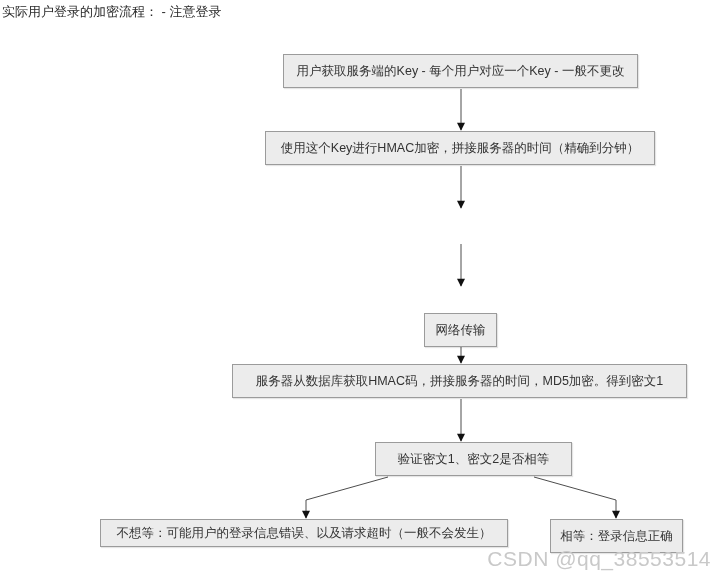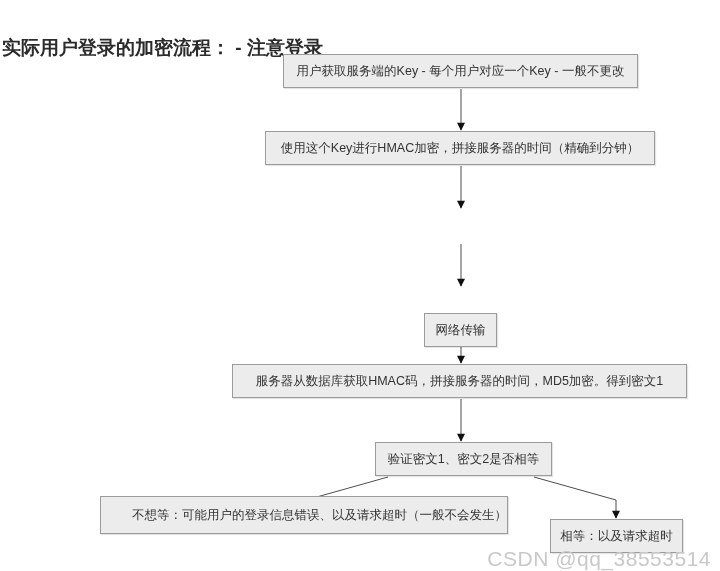--- a/index.html
+++ b/index.html
@@ -11,25 +11,24 @@
     position: relative;
     width: 720px;
     height: 571px;
     background: var(--bg, #ffffff);
     overflow: hidden;
   }
   .page-title {
     position: absolute;
     left: 2px;
     top: 3px;
-    font-size: 19px;
-    font-weight: bold;
+    font-size: 13px;
+    font-weight: normal;
     color: var(--title-text, #2b2b2b);
     white-space: nowrap;
-    margin-top: 32px;
   }
   .edges-layer {
     position: absolute;
     left: 0; top: 0;
     width: 720px; height: 571px;
     z-index: 1;
   }
   .node {
     position: absolute;
     box-sizing: border-box;
@@ -87,25 +86,25 @@
   </div>
   <div class="node" style="left: 283px; top: 54px; width: 355px; height: 34px;">
     <span class="node-label">用户获取服务端的Key - 每个用户对应一个Key - 一般不更改</span>
   </div>
   <div class="node" style="left: 424px; top: 287px; width: 73px; height: 34px; margin-top: 26px;">
     <span class="node-label">网络传输</span>
   </div>
   <div class="node" style="left: 232px; top: 364px; width: 455px; height: 34px;">
     <span class="node-label">服务器从数据库获取HMAC码，拼接服务器的时间，MD5加密。得到密文1</span>
   </div>
-  <div class="node" style="left: 375px; top: 442px; width: 177px; height: 34px;">
+  <div class="node" style="left: 375px; top: 442px; width: 197px; height: 34px;">
     <span class="node-label">验证密文1、密文2是否相等</span>
   </div>
-  <div class="node" style="left: 100px; top: 496px; width: 408px; height: 38px; justify-content: flex-end;">
+  <div class="node" style="left: 100px; top: 519px; width: 408px; height: 28px;">
     <span class="node-label">不想等：可能用户的登录信息错误、以及请求超时（一般不会发生）</span>
   </div>
   <div class="node" style="left: 550px; top: 519px; width: 133px; height: 34px;">
-    <span class="node-label">相等：以及请求超时</span>
+    <span class="node-label">相等：登录信息正确</span>
   </div>
 
   <div class="watermark">CSDN @qq_38553514</div>
 
 </div>
 
 </body></html>

